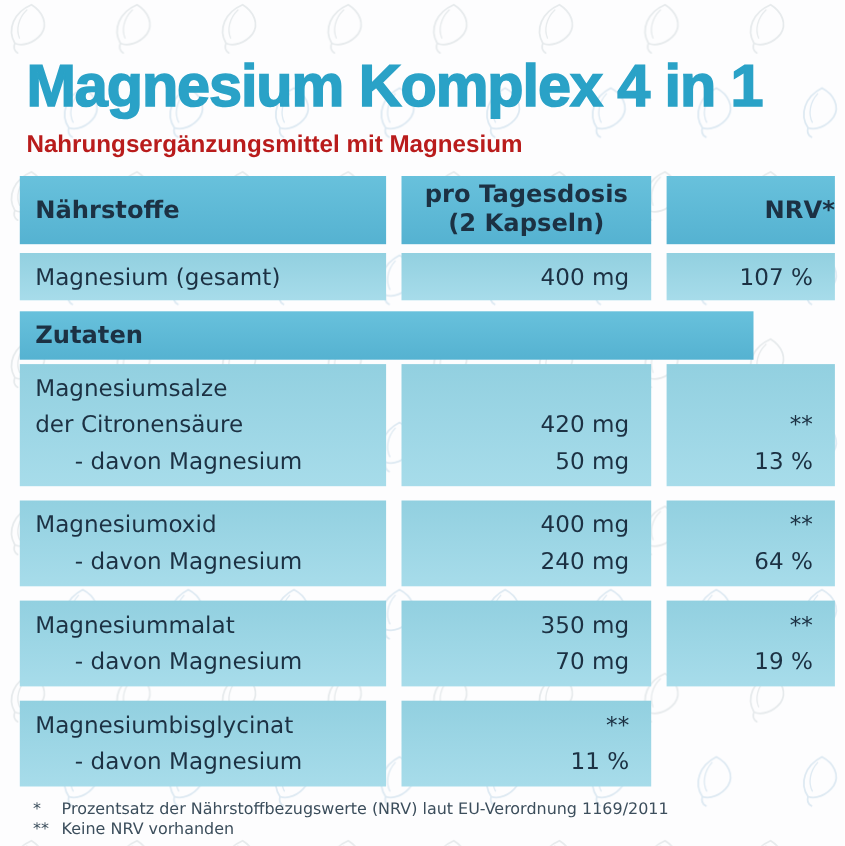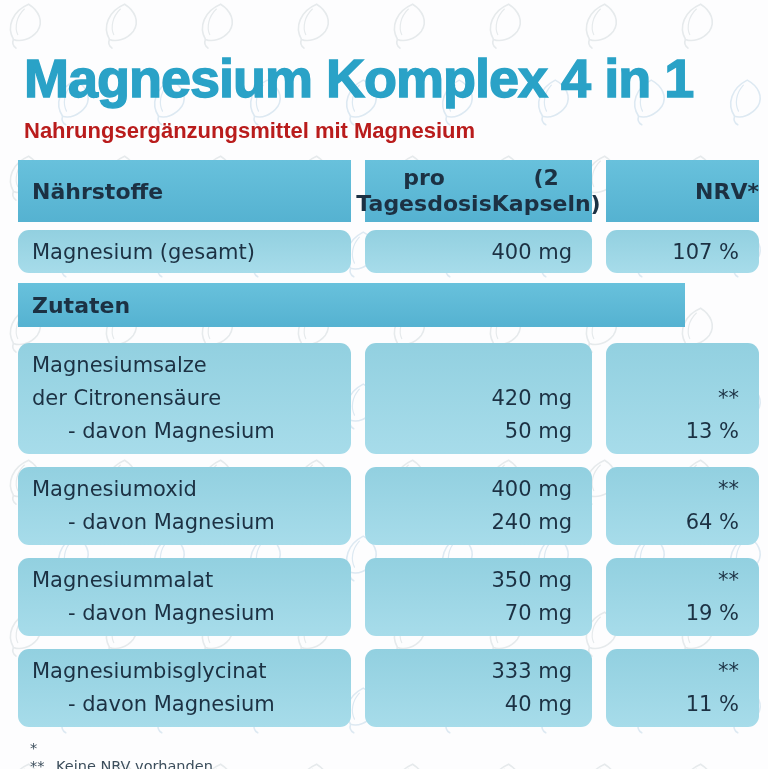--- a/index.html
+++ b/index.html
@@ -21,42 +21,42 @@
   }
   .page-subtitle{
     margin:12px 0 0 24px;
     font-family:"Liberation Sans","DejaVu Sans",sans-serif;
     font-size:22px;line-height:26px;font-weight:700;
     color:#b91c1c;white-space:nowrap;
   }
 
   .ntable{margin:16px 0 0 18px;width:741px;color:#1c3143;}
   .trow{display:grid;grid-template-columns:333px 227px 153px;column-gap:14px;}
-  .cell{background:linear-gradient(180deg,#92d0e0,#a7dcea);border-radius:11px;}
+  .cell{background:linear-gradient(180deg,#92d0e0,#a7dcea);}
   .hcell{background:linear-gradient(180deg,#68c1dc,#55b2d1);}
 
   .header-row .hcell{height:62px;display:flex;align-items:center;font-weight:700;font-size:22px;}
   .hc1{padding-left:14px;}
-  .hc2{flex-direction:row;justify-content:center;text-align:center;line-height:26px;}
+  .hc2{flex-direction:column;justify-content:center;text-align:center;line-height:26px;}
   .hc3{justify-content:flex-end;}
 
   .summary-row{margin-top:8px;}
   .summary-row .cell{height:43px;display:flex;align-items:center;font-size:21px;}
   .c-name{padding-left:14px;}
   .c-num{justify-content:flex-end;padding-right:20px;}
 
   .section-bar{
     margin-top:10px;width:667px;height:44px;box-sizing:border-box;
     background:linear-gradient(180deg,#68c1dc,#55b2d1);
     display:flex;align-items:center;padding-left:14px;
     font-weight:700;font-size:22px;
   }
 
   .group{margin-top:13px;}
-  .group:first-of-type{margin-top:16px;}
+  .group:first-of-type{margin-top:4px;}
   .gcell{padding:6px 0;font-size:21px;}
   .line{height:33px;line-height:33px;white-space:nowrap;overflow:hidden;}
   .gname .line{padding-left:14px;}
   .gname .line.indent{padding-left:50px;}
   .gnum .line{text-align:right;padding-right:20px;}
 
   .footnotes{margin:12px 0 0 12px;font-size:14.5px;line-height:18px;color:#3c4e5c;}
   .footnote{display:flex;}
   .fmark{width:26px;flex:0 0 26px;}
 </style>
@@ -153,33 +153,30 @@
               <div class="line">19 %</div>
             </div>
         </div>
 
         <div class="trow group">
           <div class="cell gcell gname">
               <div class="line">Magnesiumbisglycinat</div>
               <div class="line indent">- davon Magnesium</div>
             </div>
           <div class="cell gcell gnum">
-              <div class="line">333 mg</div>
-              <div class="line">40 mg</div>
-            </div>
-          <div class="cell gcell gnum">
               <div class="line">**</div>
               <div class="line">11 %</div>
             </div>
         </div>
       </div>
 
       <div class="footnotes" id="footnotes-wrap">
         <div class="footnote">
           <div class="fmark">*</div>
+          <div class="ftext">Prozentsatz der Nährstoffbezugswerte (NRV) laut EU-Verordnung 1169/2011</div>
         </div>
 
         <div class="footnote">
           <div class="fmark">**</div>
           <div class="ftext">Keine NRV vorhanden</div>
         </div>
       </div>
 
     </div>
   </div>

